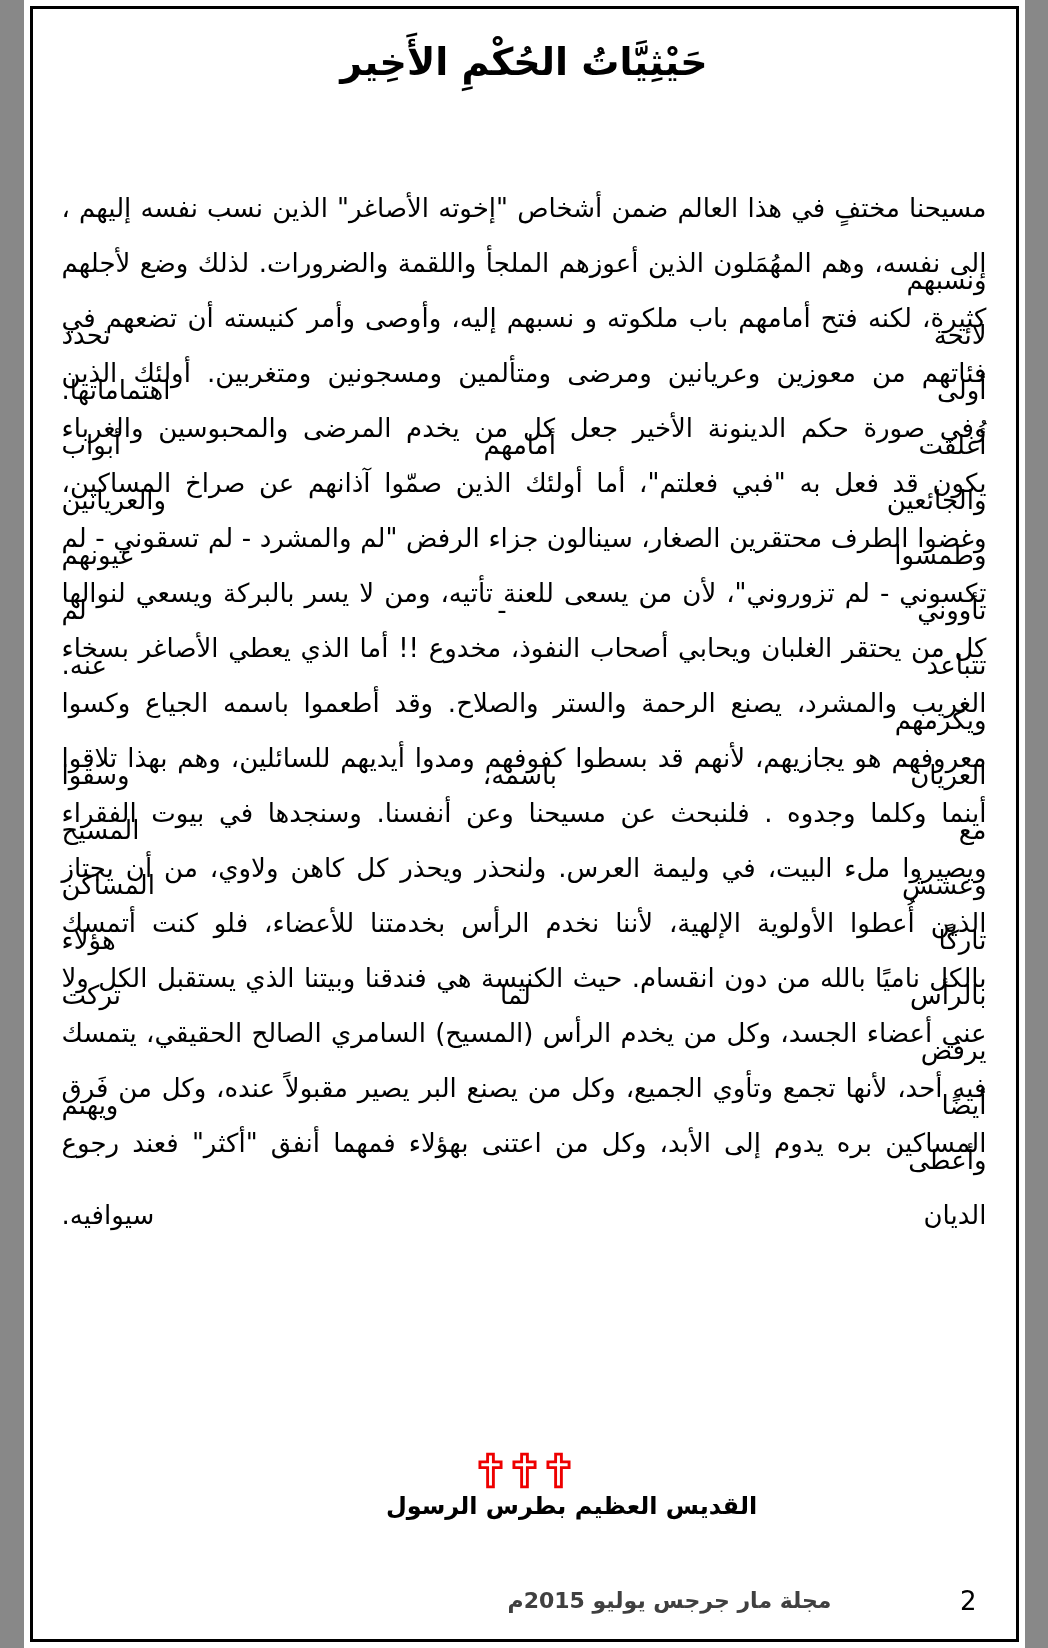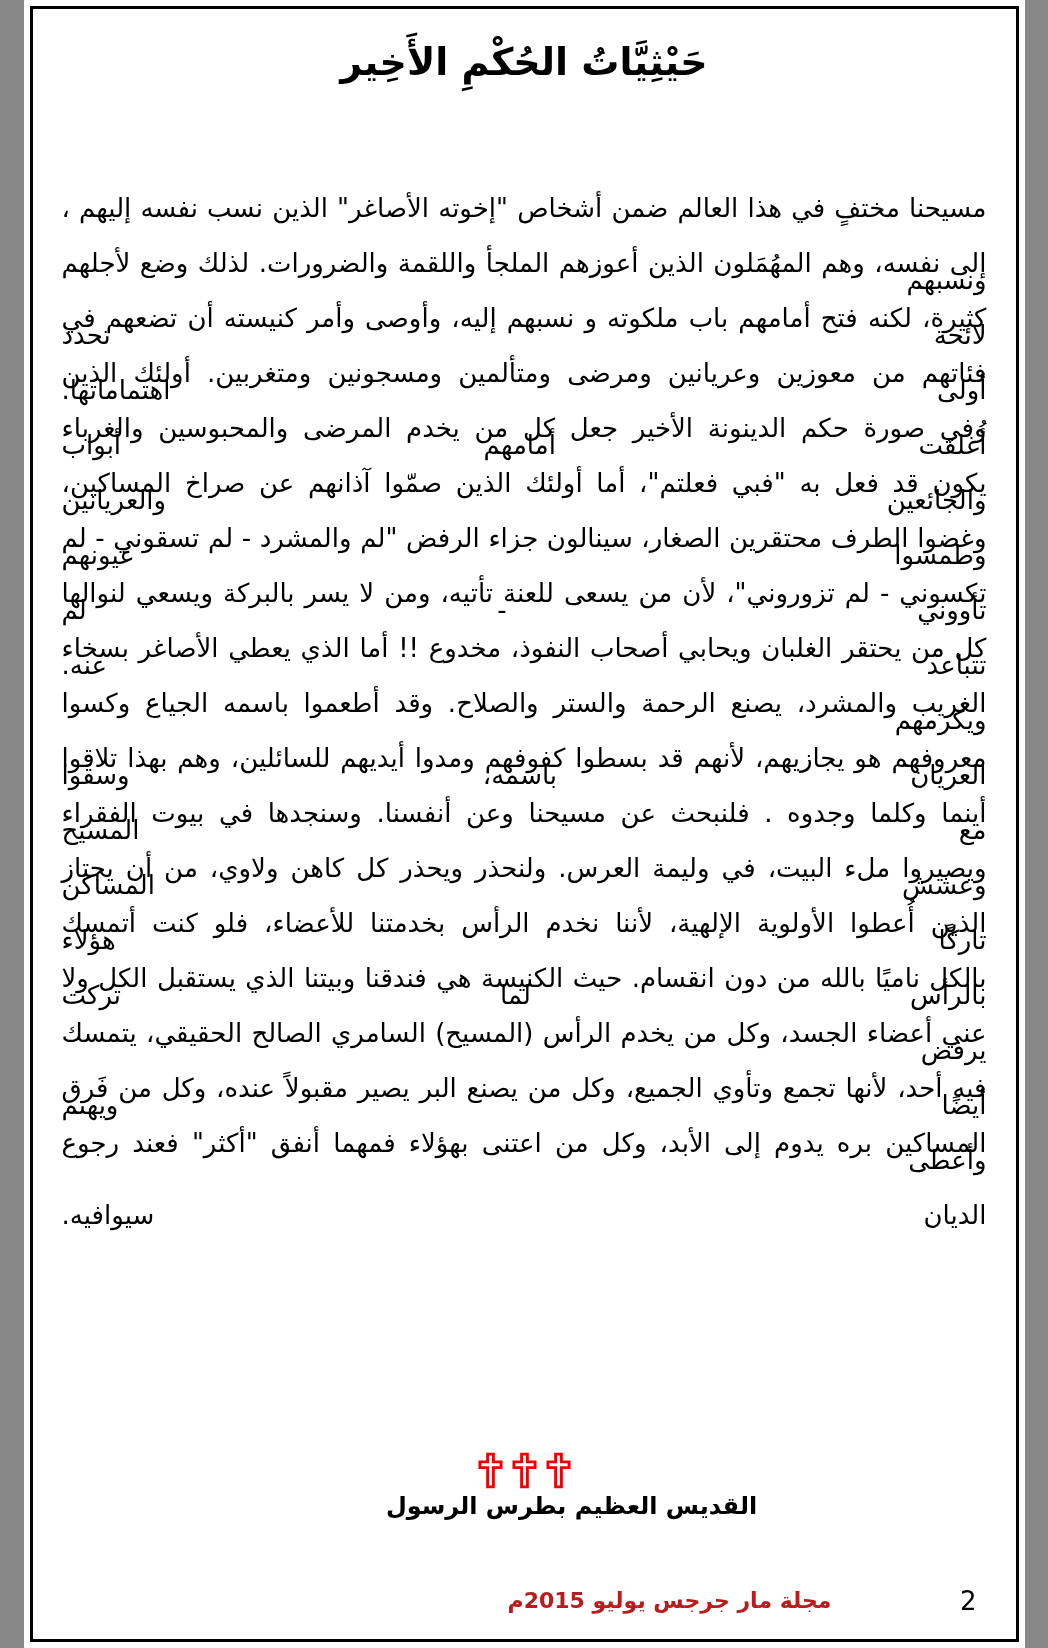--- a/index.html
+++ b/index.html
@@ -65,21 +65,21 @@
     direction: rtl;
     margin-left: 48px;
   }
   .magazine {
     position: absolute;
     top: 1588px;
     left: 646px;
     transform: translateX(-50%);
     font-size: 22px;
     font-weight: 700;
-    color: #b91c1c;
+    color: #404040;
     white-space: nowrap;
     direction: rtl;
   }
   .pagenum {
     position: absolute;
     top: 1586px;
     right: 48px;
     font-size: 26px;
     color: #000;
   }

